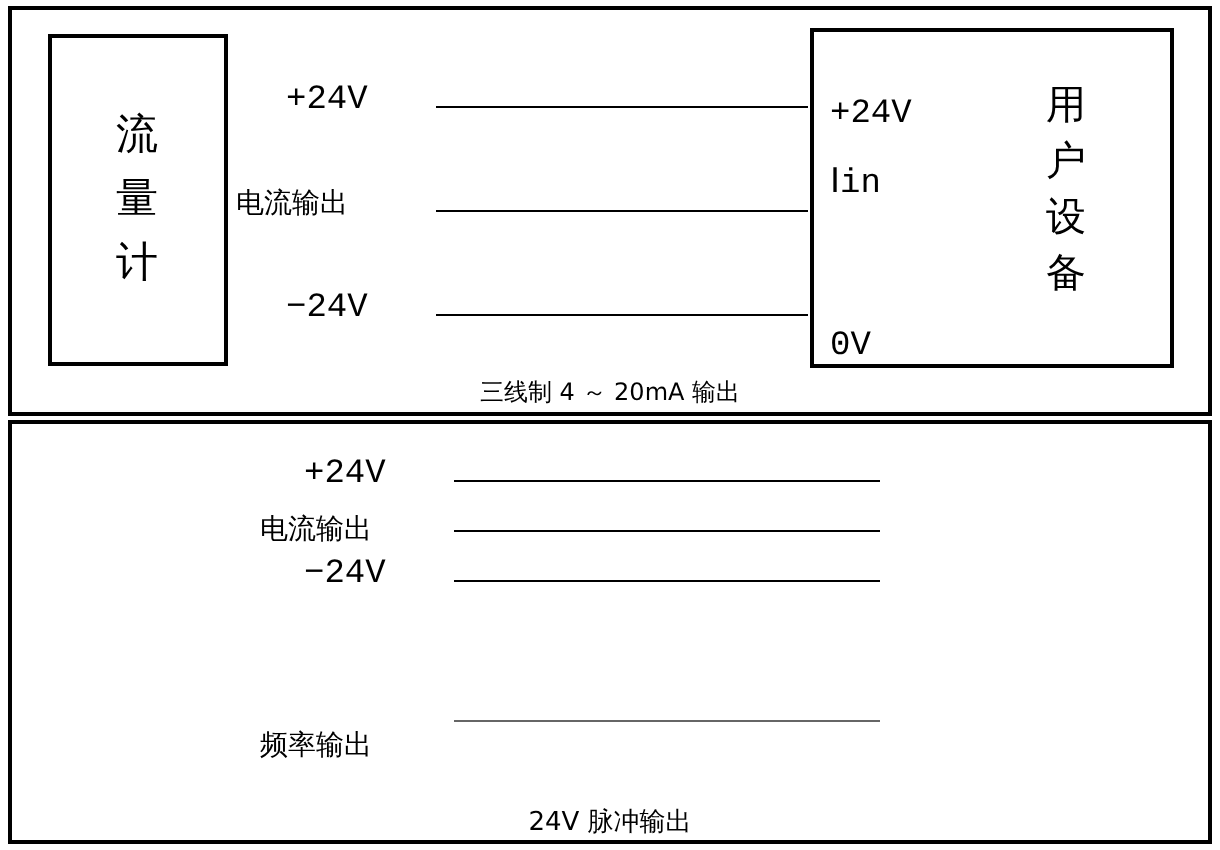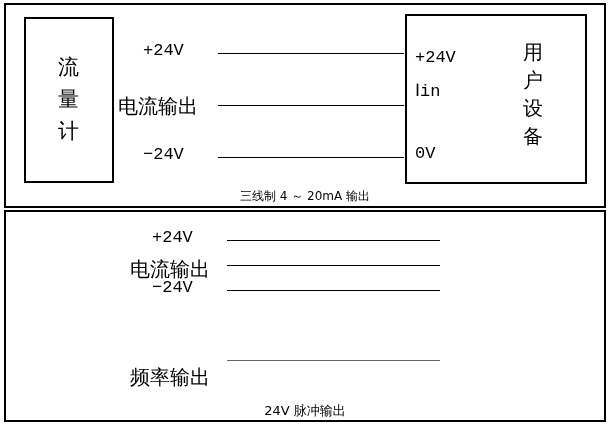--- a/index.html
+++ b/index.html
@@ -72,21 +72,21 @@
     line-height: 1.22;
   }
   .term {
     position: absolute;
     font-size: 17px;
     white-space: nowrap;
     font-family: Liberation Mono, monospace;
   }
   .term-small {
     position: absolute;
-    font-size: 20px;
+    font-size: 14px;
     white-space: nowrap;
   }
 </style>
 </head>
 <body>
 
 <div id="page">
 
   <div class="panel" id="panel-top">
 
@@ -97,21 +97,21 @@
     </div>
 
     <div class="box" id="box-user-1">
       <div class="user-text" style="left:116px; top:24px;">用</div>
       <div class="user-text" style="left:116px; top:52px;">户</div>
       <div class="user-text" style="left:116px; top:80px;">设</div>
       <div class="user-text" style="left:116px; top:108px;">备</div>
 
       <div class="term" style="left:8px;  top:32px;">+24V</div>
       <div class="term" style="left:8px;  top:64px;">Ⅰin</div>
-      <div class="term" style="left:8px;  top:128px;">0V</div>
+      <div class="term" style="left:8px;  top:148px;">0V</div>
     </div>
 
     <div class="term" style="left:137px; top:36px;">+24V</div>
     <div class="term-small" style="left:112px; top:88px;">电流输出</div>
     <div class="term" style="left:137px; top:140px;">−24V</div>
 
     <div class="wire" style="left:212px; top:48px; width:186px;"></div>
     <div class="wire" style="left:212px; top:100px; width:186px;"></div>
     <div class="wire" style="left:212px; top:152px; width:186px;"></div>
 

